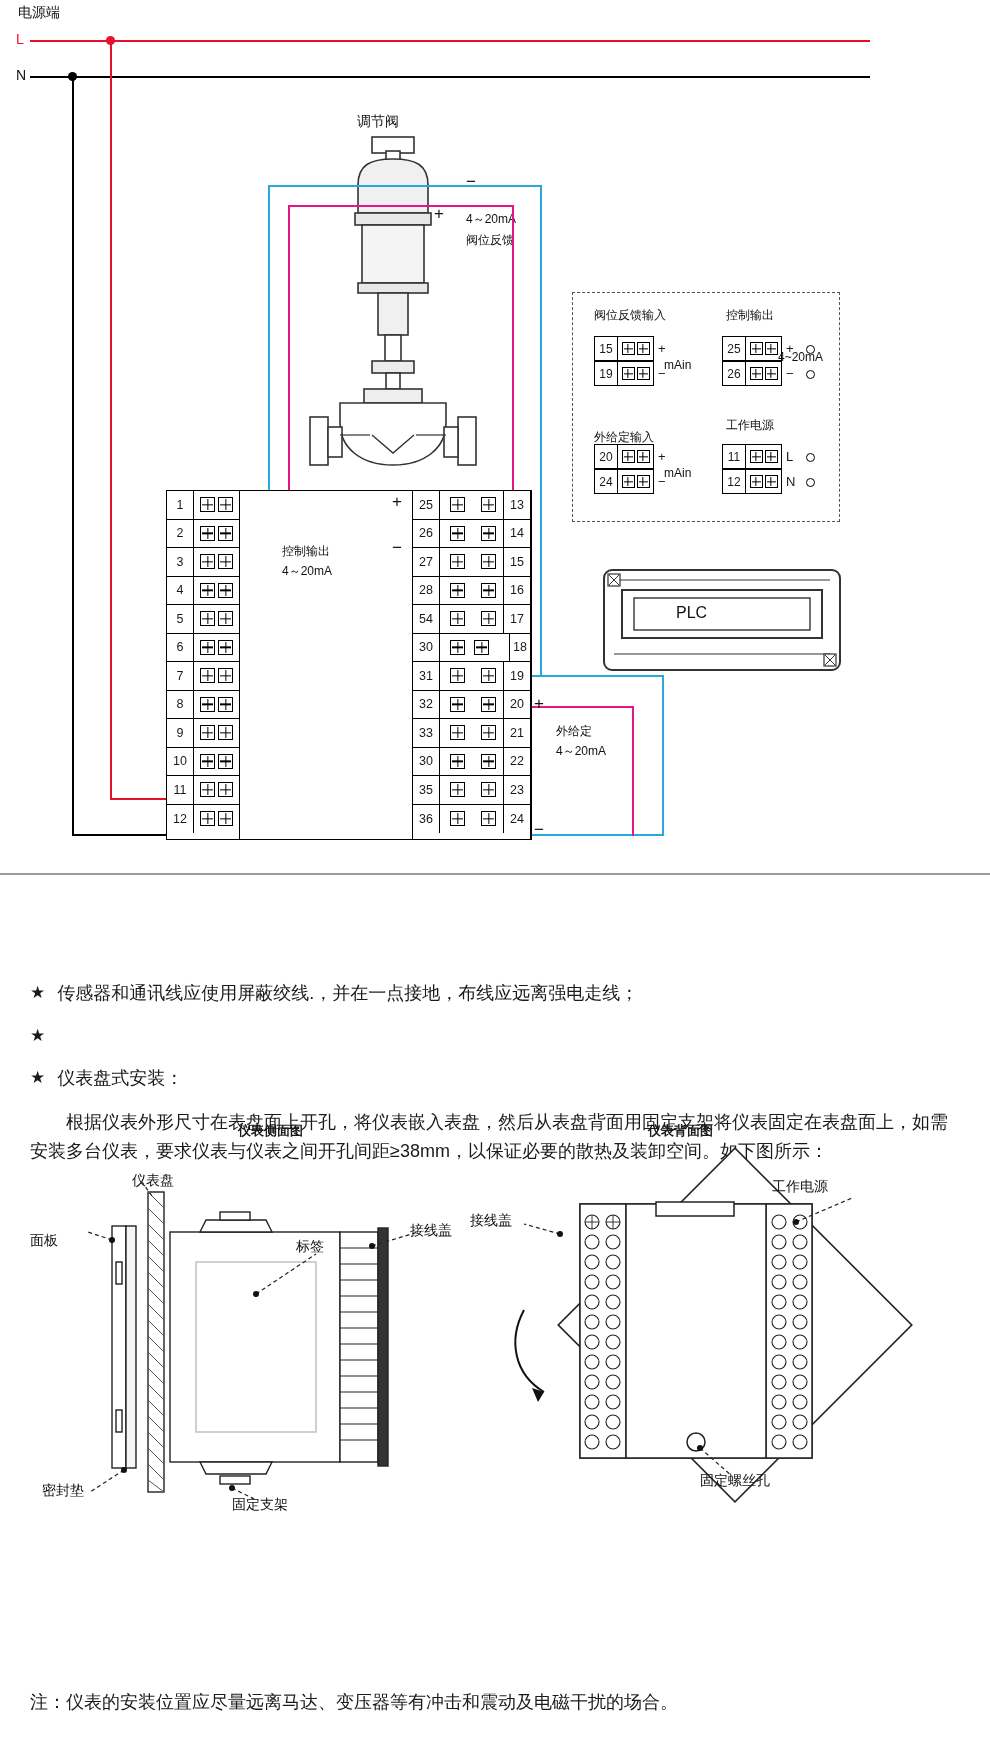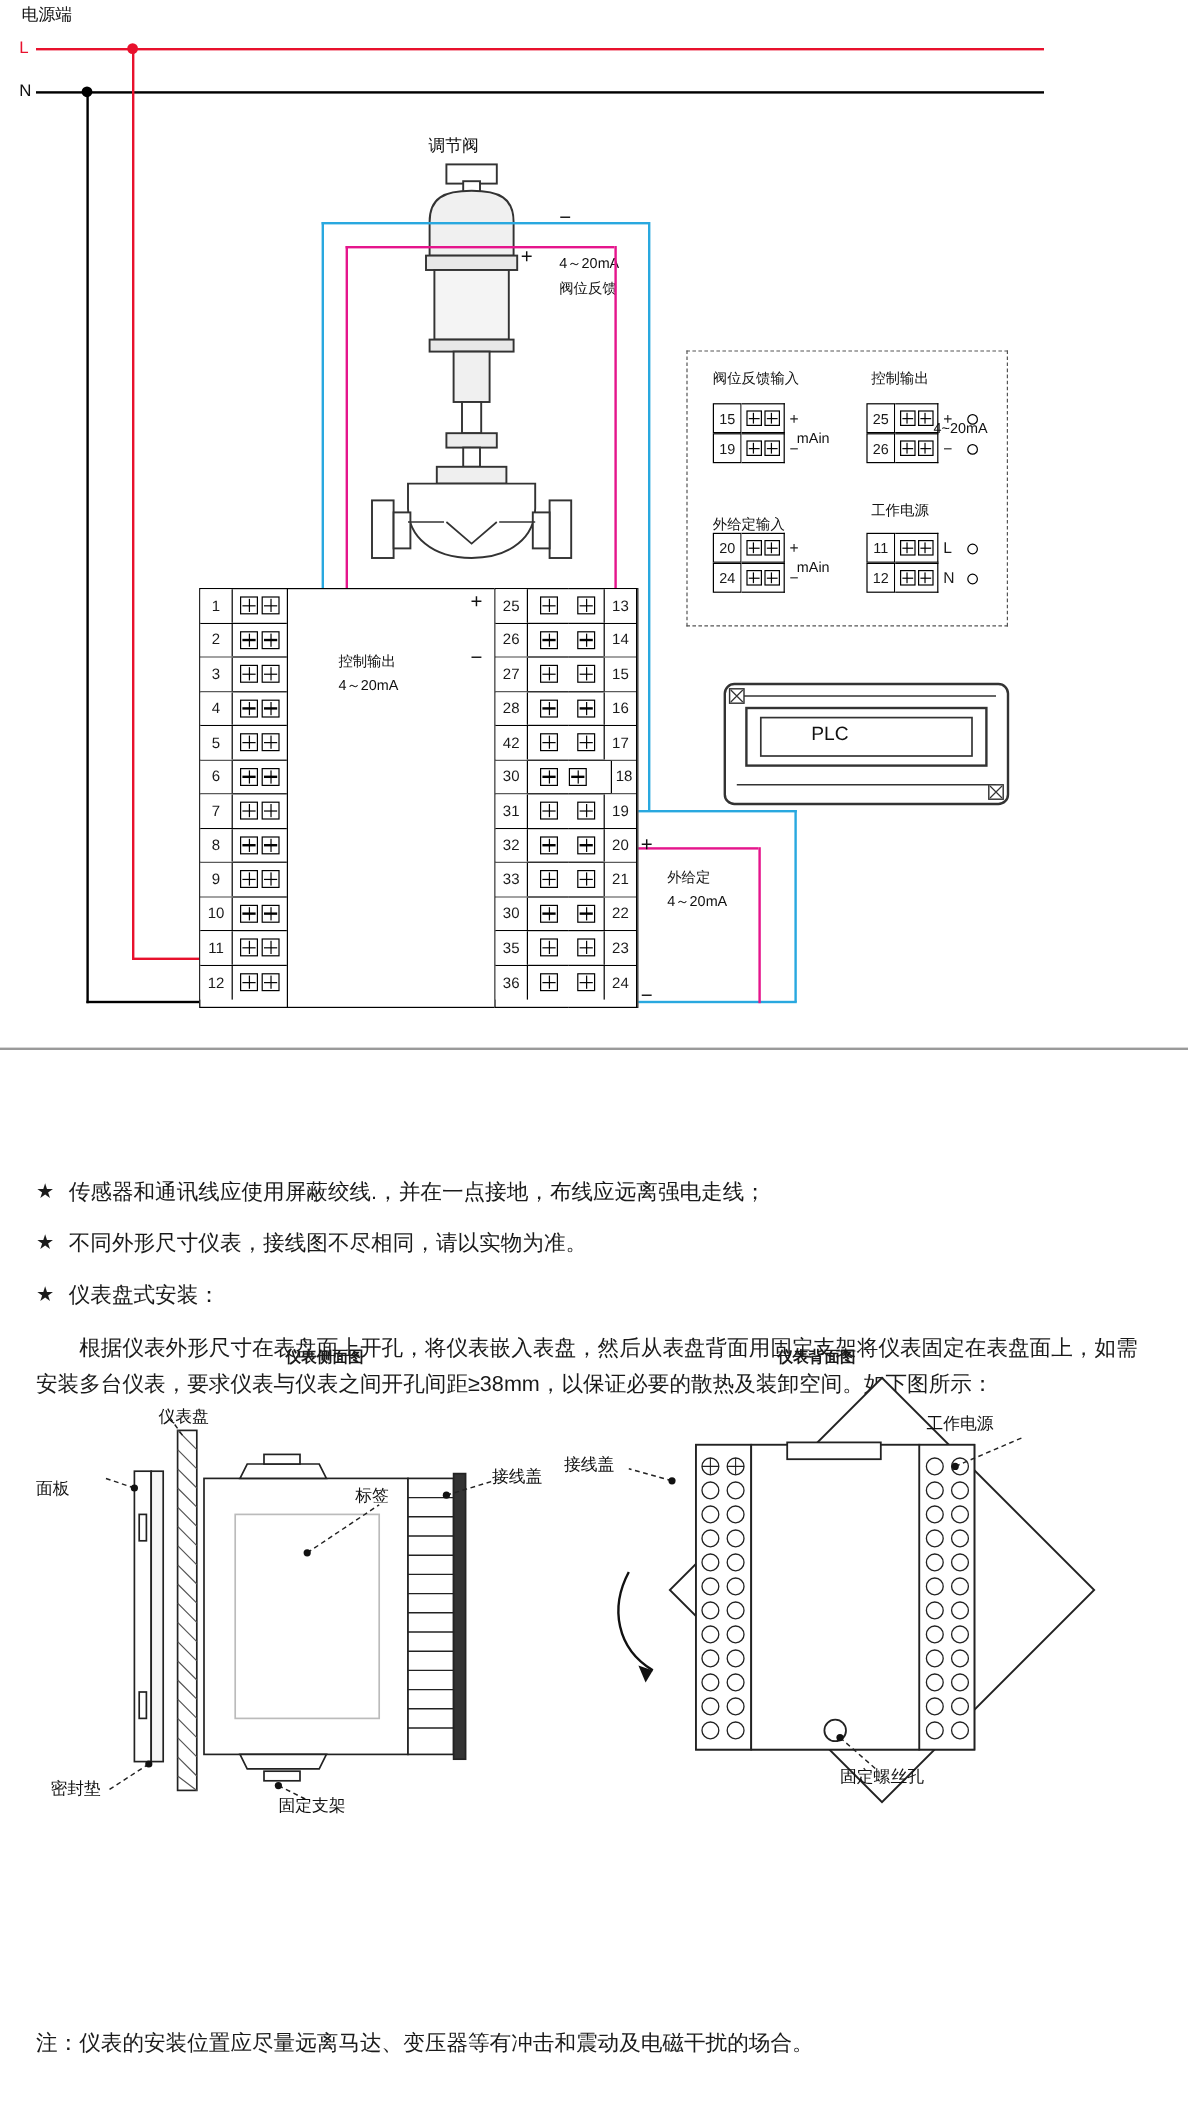--- a/index.html
+++ b/index.html
@@ -337,21 +337,21 @@
           <span class="screw"></span>
         </div>
       </div>
     <div class="trow">
         <div class="tnum">28</div>
         <div class="tscrew">
           <span class="screw"></span>
         </div>
       </div>
     <div class="trow">
-        <div class="tnum">42</div>
+        <div class="tnum">54</div>
         <div class="tscrew">
           <span class="screw"></span>
         </div>
       </div>
     <div class="trow">
         <div class="tnum">30</div>
         <div class="tscrew">
           <span class="screw"></span>
         </div>
       </div>
@@ -493,21 +493,20 @@
 
   <div class="sep" style="top:873px;"></div>
 
   <div class="notes">
     <div class="note">
       <span class="star">★</span>
       <span>传感器和通讯线应使用屏蔽绞线.，并在一点接地，布线应远离强电走线；</span>
     </div>
     <div class="note">
       <span class="star">★</span>
-      <span>不同外形尺寸仪表，接线图不尽相同，请以实物为准。</span>
     </div>
     <div class="note">
       <span class="star">★</span>
       <span>仪表盘式安装：</span>
     </div>
     <div class="para">根据仪表外形尺寸在表盘面上开孔，将仪表嵌入表盘，然后从表盘背面用固定支架将仪表固定在表盘面上，如需安装多台仪表，要求仪表与仪表之间开孔间距≥38mm，以保证必要的散热及装卸空间。如下图所示：</div>
   </div>
 
   <div class="figtitle" style="left:190px;top:1122px;">仪表侧面图</div>
   <div class="figtitle" style="left:600px;top:1122px;">仪表背面图</div>

